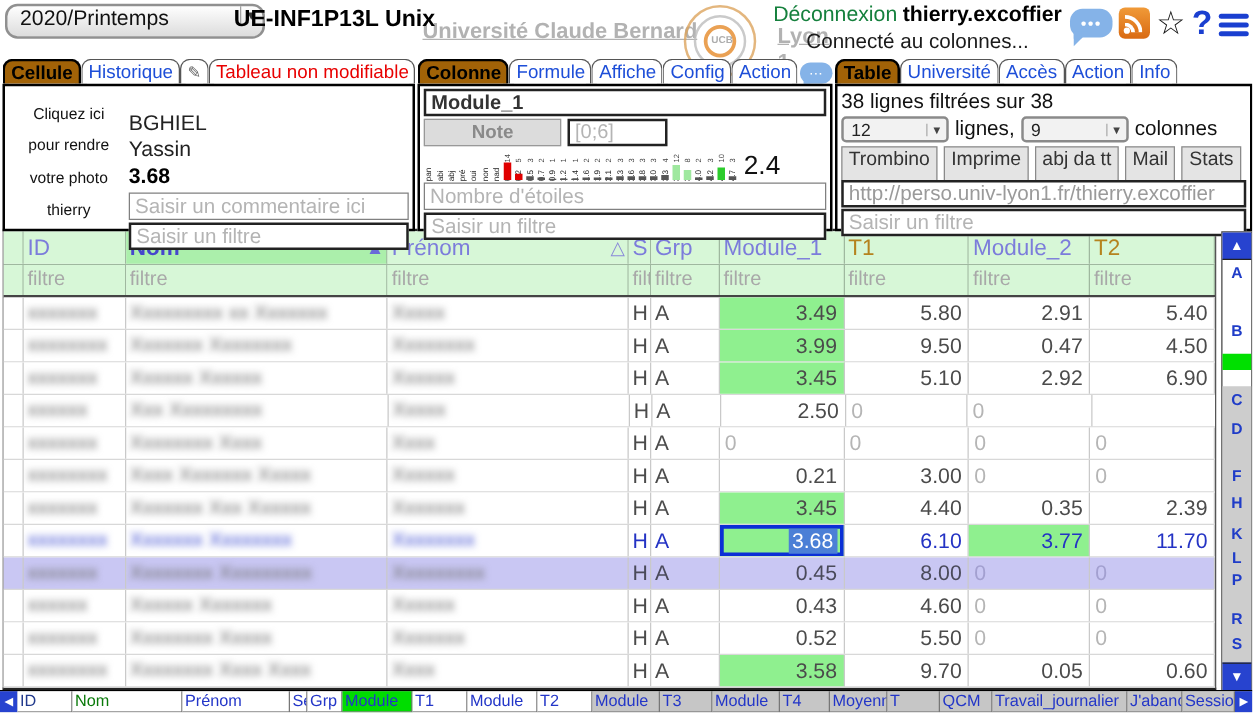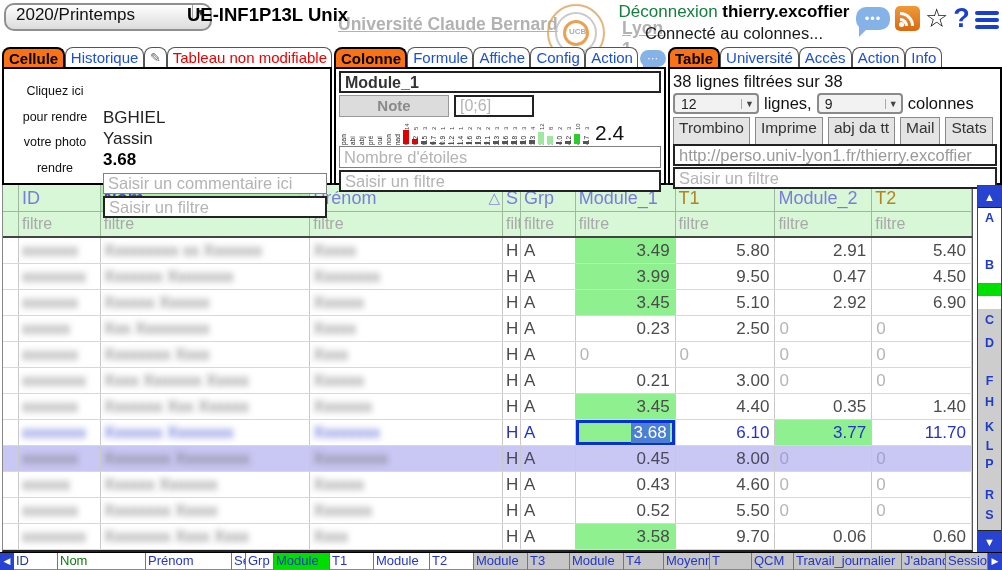--- a/index.html
+++ b/index.html
@@ -48,26 +48,26 @@
   .menu b { width:24px; height:4px; background:#1a3fd0; border-radius:2px; }
 
   
   .panel { position:absolute; top:45px; height:140px; z-index:2; }
   .p-cell { left:2px; width:330px; }
   .p-col  { left:334px; width:332px; }
   .p-table{ left:668px; width:334px; }
   .ptabs { display:flex; align-items:flex-end; height:22px; }
   .tab { border:1px solid #555; border-bottom:none; border-radius:8px 8px 0 0; background:#fff;
     padding:1px 5px 0 5px; font-size:15px; color:#1d4ed8; white-space:nowrap; height:20px; cursor:pointer; overflow:hidden; }
-  .tab.active { background:#f97316; font-weight:bold; border:2px solid #000; border-bottom:none; color:#000; }
+  .tab.active { background:#a16207; font-weight:bold; border:2px solid #000; border-bottom:none; color:#000; }
   .tab.alert { color:#e80000; }
   .tab.icon-tab { color:#666; font-size:13px; padding-top:2px; }
   .pbody { border:2px solid #000; background:#fff; height:118px; padding:2px 3px; position:relative; }
 
-  .p-cell .pbody { display:flex; }
+  .p-cell .pbody { display:flex;align-items:center; }
   .photo-hint { width:96px; font-size:12.5px; color:#111; text-align:center; padding-top:8px; line-height:2.05; }
   .cellright { flex:1; display:flex; flex-direction:column;margin-top:36px; }
   .sname { font-size:17px; color:#222; line-height:21px; }
   .sgrade { font-size:17px; font-weight:bold; color:#000; line-height:22px; }
   input { font-family:inherit; outline:none; }
   .inp { width:100%; height:22px; font-size:16.5px; color:#333; padding:0 4px; background:#fff; }
   .thin { border:1px solid #808080; }
   .thick { border:2px solid #222; }
   input::placeholder { color:#b4b4b4; opacity:1; }
   .cellright .inp { margin-top:2px; }
@@ -203,21 +203,21 @@
         <div class="tab active">Cellule</div>
         <div class="tab">Historique</div>
         <div class="tab icon-tab">✎</div>
         <div class="tab alert">Tableau non modifiable</div>
       </div>
     <div class="pbody">
       <div class="photo-hint">
           <div>Cliquez ici</div>
           <div>pour rendre</div>
           <div>votre photo</div>
-          <div>rendre</div>
+          <div>thierry</div>
         </div>
       <div class="cellright">
         <span class="sname">BGHIEL</span>
         <span class="sname">Yassin</span>
         <span class="sgrade">3.68</span>
         <input class="inp thin" placeholder="Saisir un commentaire ici" style="">
         <input class="inp thick" placeholder="Saisir un filtre" style="">
       </div>
     </div>
   </div>
@@ -513,21 +513,20 @@
             <span class="blurtxt">xxxxxx</span>
           </div>
           <div class="dc cwnom">
             <span class="blurtxt">Xxx Xxxxxxxxx</span>
           </div>
           <div class="dc cwpre">
             <span class="blurtxt">Xxxxx</span>
           </div>
           <div class="dc cws">H</div>
           <div class="dc cwgrp">A</div>
-          <div class="dc num cwm1">0.23</div>
           <div class="dc num cwt1">2.50</div>
           <div class="dc num cwm2 dim">0</div>
           <div class="dc num cwt2 dim">0</div>
         </div>
         <div class="row">
           <div class="dc cw0"></div>
           <div class="dc cwid">
             <span class="blurtxt">xxxxxxx</span>
           </div>
           <div class="dc cwnom">
@@ -570,21 +569,21 @@
             <span class="blurtxt">Xxxxxxx Xxx Xxxxxx</span>
           </div>
           <div class="dc cwpre">
             <span class="blurtxt">Xxxxxxx</span>
           </div>
           <div class="dc cws">H</div>
           <div class="dc cwgrp">A</div>
           <div class="dc num cwm1 green">3.45</div>
           <div class="dc num cwt1">4.40</div>
           <div class="dc num cwm2">0.35</div>
-          <div class="dc num cwt2">1.40</div>
+          <div class="dc num cwt2">2.39</div>
         </div>
         <div class="row sel">
           <div class="dc cw0"></div>
           <div class="dc cwid">
             <span class="blurtxt">xxxxxxxx</span>
           </div>
           <div class="dc cwnom">
             <span class="blurtxt">Xxxxxxx Xxxxxxxx</span>
           </div>
           <div class="dc cwpre">
@@ -661,21 +660,21 @@
           <div class="dc cwnom">
             <span class="blurtxt">Xxxxxxxx Xxxx Xxxx</span>
           </div>
           <div class="dc cwpre">
             <span class="blurtxt">Xxxx</span>
           </div>
           <div class="dc cws">H</div>
           <div class="dc cwgrp">A</div>
           <div class="dc num cwm1 green">3.58</div>
           <div class="dc num cwt1">9.70</div>
-          <div class="dc num cwm2">0.06</div>
+          <div class="dc num cwm2">0.05</div>
           <div class="dc num cwt2">0.60</div>
         </div>
       </div>
   </div>
 
   <div class="vscroll">
     <div class="sbtn up">▲</div>
     <div class="strack-gray"></div>
     <div class="sgreen"></div>
     <div id="smarkers">

